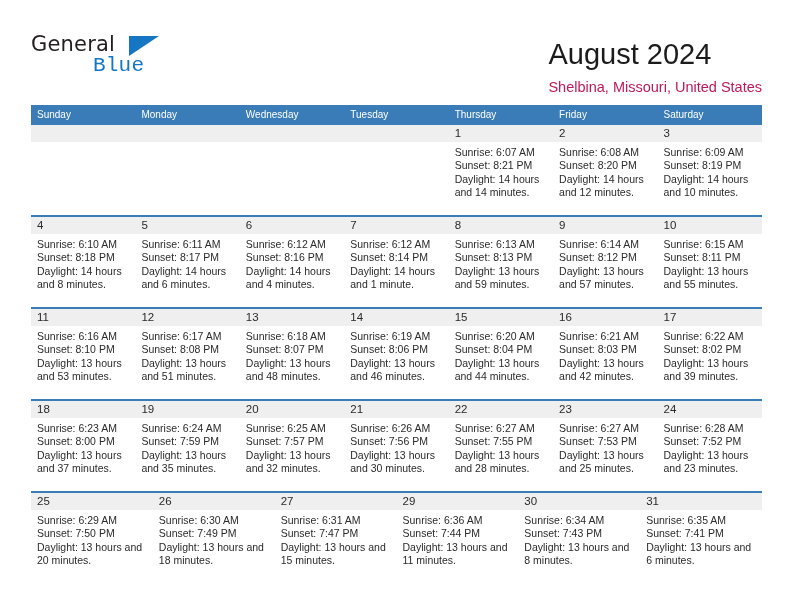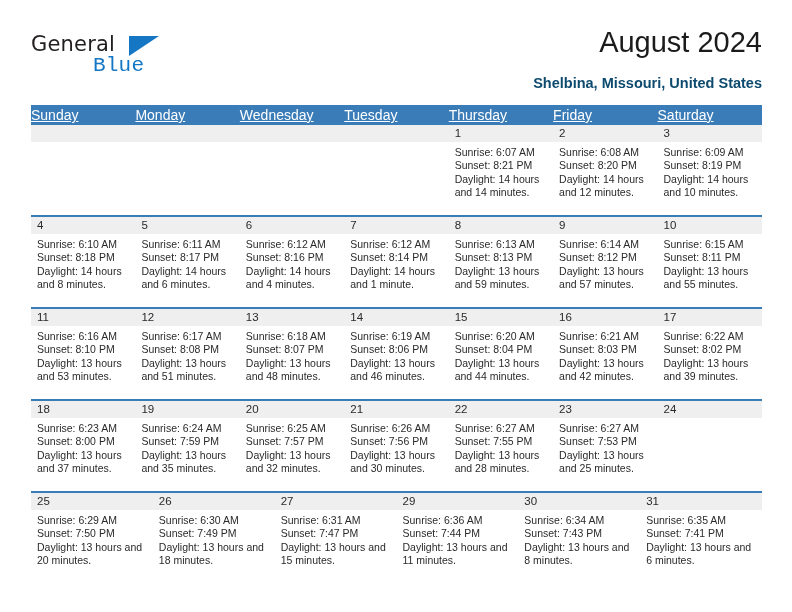--- a/index.html
+++ b/index.html
@@ -59,59 +59,58 @@
     left: 62px;
     top: 22px;
     font-size: 21px;
     letter-spacing: 0.2px;
     color: #1577c4;
     font-family: Liberation Mono, monospace;
   }
   .title-block {
     position: absolute;
     right: 0;
-    top: 0;
-    text-align: right;
+    top: 12px;
+    text-align: left;
   }
   .cal-title {
     font-size: 29px;
     color: #1b1b1b;
     line-height: 36px;
     white-space: nowrap;
     font-weight: normal;
   }
   .cal-subtitle {
     font-size: 14.5px;
-    color: #0c4a6e;
+    color: #be185d;
     line-height: 22px;
-    margin-top: 12px;
+    margin-top: 4px;
     white-space: nowrap;
-    font-weight: bold;
   }
 
   
   .calendar {
     position: absolute;
     left: 31px;
     top: 105px;
     width: 731px;
   }
   .weekday-row {
     display: flex;
     background: #3a7cb8;
     height: 20px;
   }
   .weekday {
     flex: 1 1 0;
     color: #ffffff;
-    font-size: 14px;
+    font-size: 10px;
     line-height: 20px;
+    padding-left: 6px;
     box-sizing: border-box;
     white-space: nowrap;
-    text-decoration: underline;
   }
   .week-row {
     display: flex;
     height: 90px;
     border-top: 2px solid #3a7cb8;
   }
   .week-row.first {
     border-top: none;
   }
   .day-cell {
@@ -373,20 +372,25 @@
           <div class="day-cell">
             <span class="day-number">23</span>
             <div class="day-info">
               <div>Sunrise: 6:27 AM</div>
               <div>Sunset: 7:53 PM</div>
               <div class="daylight-line">Daylight: 13 hours and 25 minutes.</div>
             </div>
           </div>
           <div class="day-cell">
             <span class="day-number">24</span>
+            <div class="day-info">
+              <div>Sunrise: 6:28 AM</div>
+              <div>Sunset: 7:52 PM</div>
+              <div class="daylight-line">Daylight: 13 hours and 23 minutes.</div>
+            </div>
           </div>
         </div>
         <div class="week-row">
           <div class="day-cell">
             <span class="day-number">25</span>
             <div class="day-info">
               <div>Sunrise: 6:29 AM</div>
               <div>Sunset: 7:50 PM</div>
               <div class="daylight-line">Daylight: 13 hours and 20 minutes.</div>
             </div>

